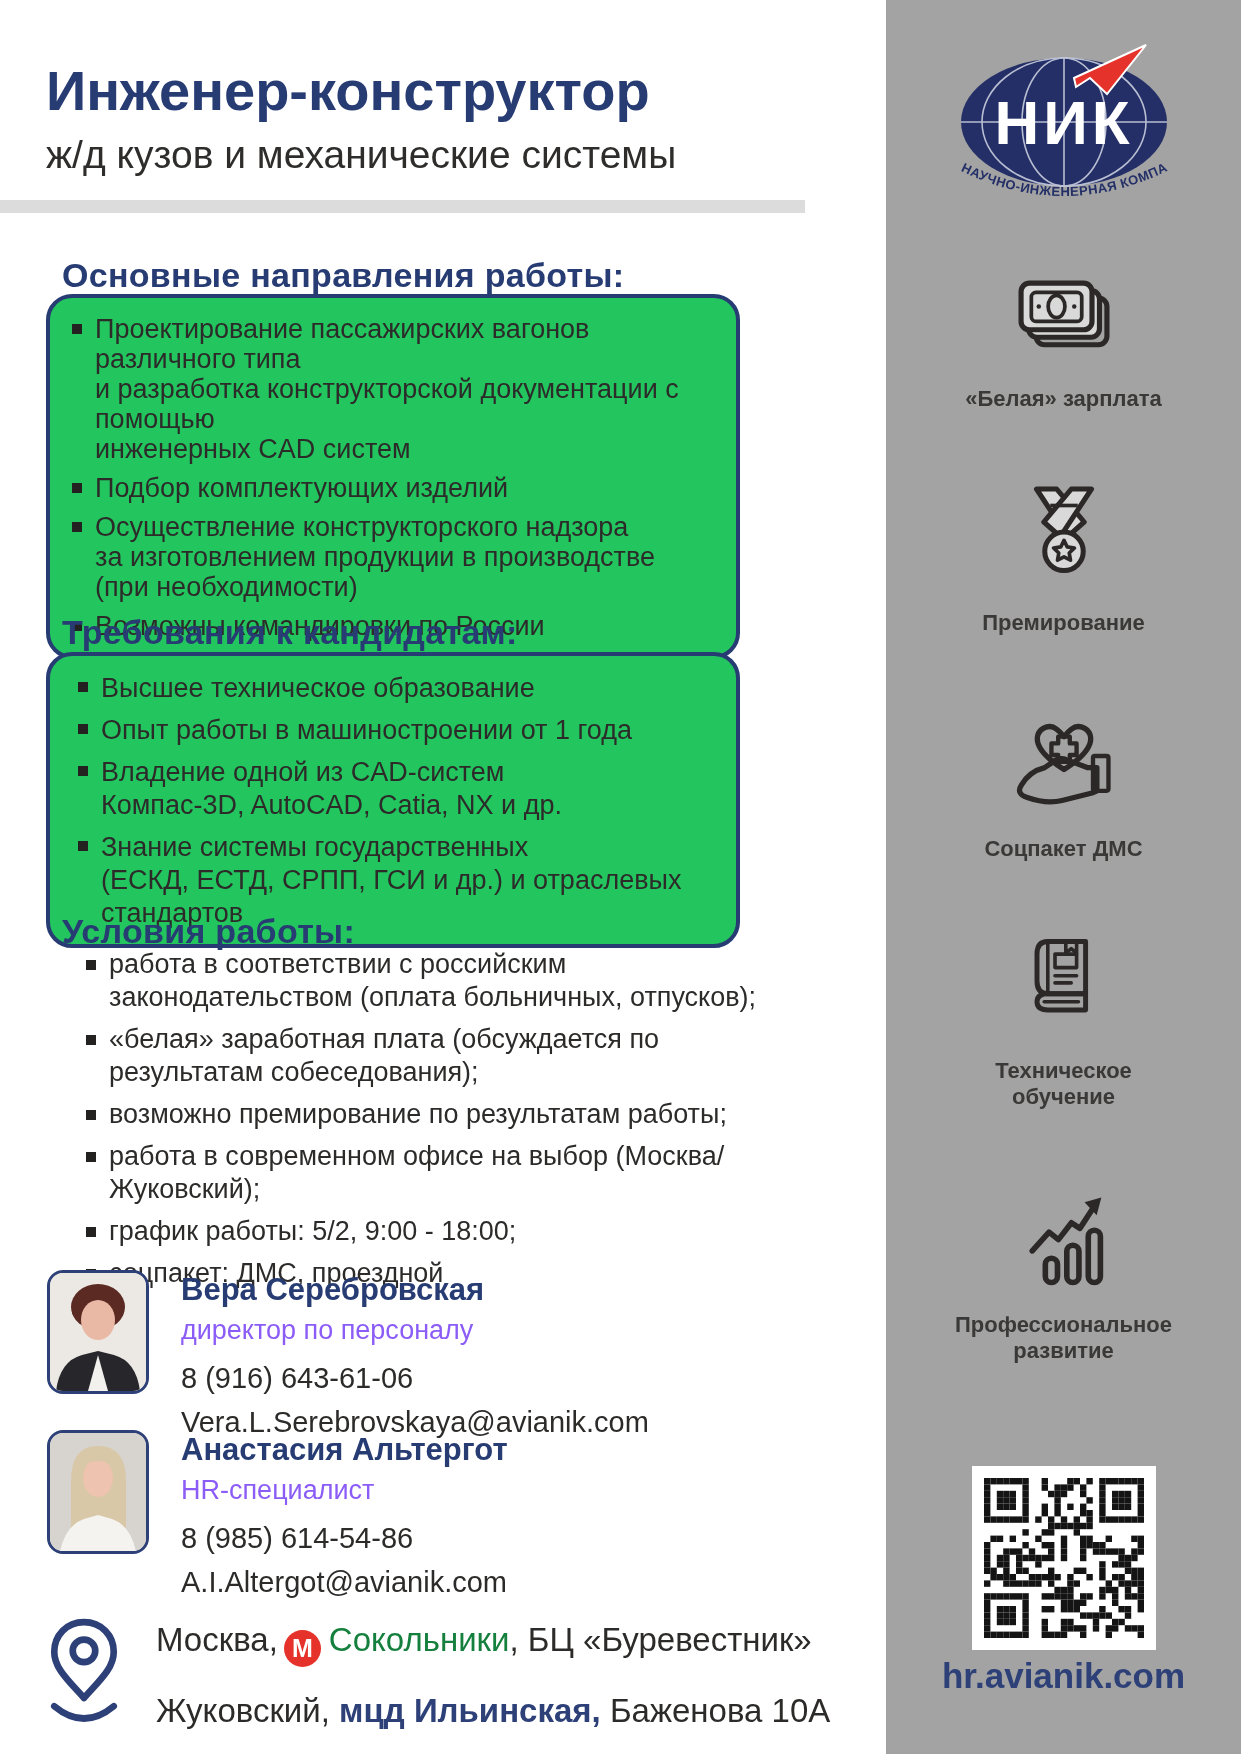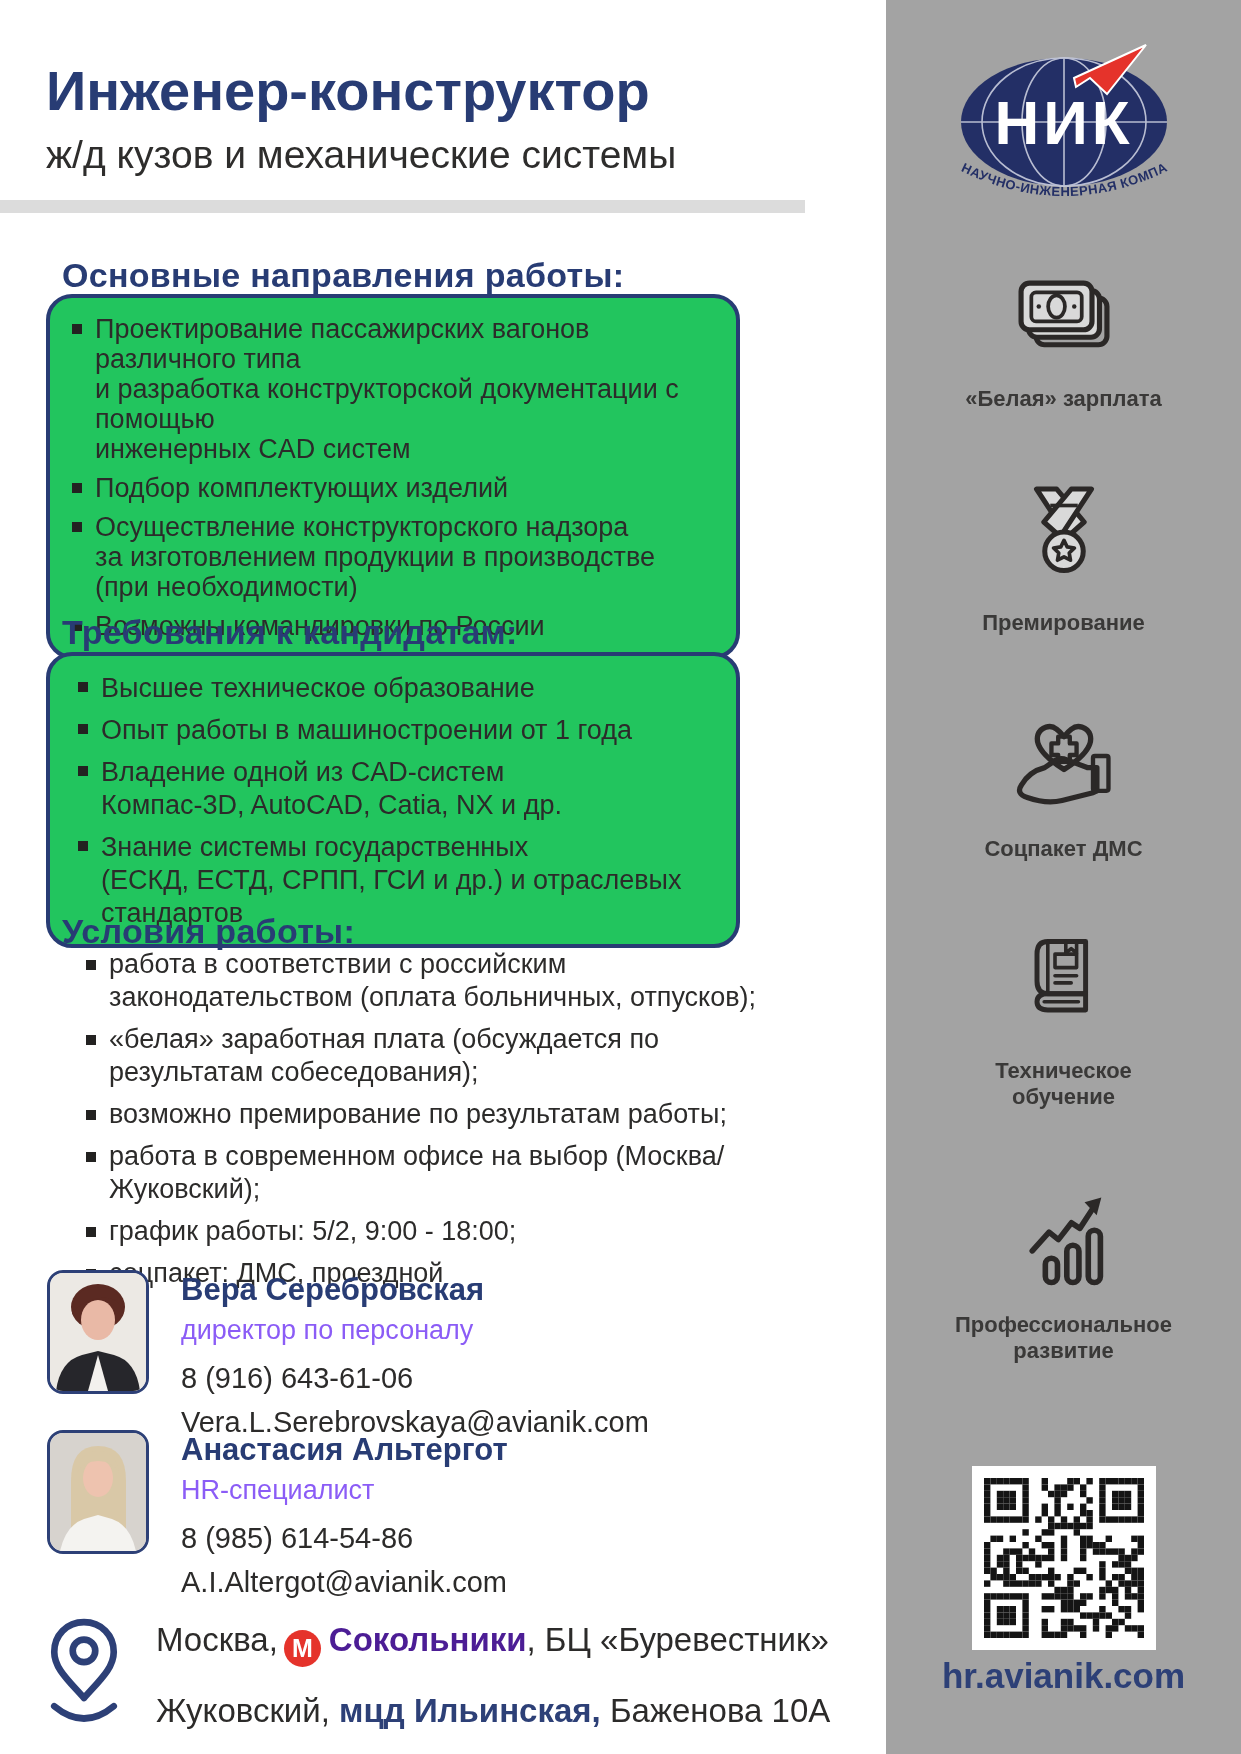--- a/index.html
+++ b/index.html
@@ -30,21 +30,21 @@
   .cphone{font-size:29px;color:#2c2b2a;margin-bottom:11px;}
   .cemail{font-size:29px;color:#2c2b2a;}
   
   .loc{position:absolute;left:44px;width:810px;display:flex;}
   .pin{flex:none;width:80px;height:112px;margin-right:32px;}
   .loclines{padding-top:6px;}
   .l1,.l2{font-size:33px;line-height:36px;}
   .l1{margin-bottom:26px;}
   .metro{display:inline-flex;align-items:center;justify-content:center;width:37px;height:37px;border-radius:50%;
          background:#e5332b;color:#fff;font-weight:800;font-size:25px;vertical-align:-6px;margin:0 8px 0 6px;}
-  .red{color:#4c1d95;font-weight:700;}
+  .red{color:#15803d;font-weight:400;}
   .navy{color:#2d4077;font-weight:700;}
   
   .sidebar{position:absolute;left:886px;top:0;width:355px;height:1754px;background:#a3a3a3;}
   .logo{position:absolute;left:50%;top:40px;transform:translateX(-50%);width:252px;height:170px;}
   .logo svg{display:block;width:100%;height:100%;}
   .benefit{position:absolute;left:0;width:100%;text-align:center;}
   .bicon{display:block;margin:0 auto;}
   .bicon svg{display:block;margin:0 auto;}
   .blabel{margin-top:22px;font-size:22px;font-weight:700;color:#3a3938;line-height:1.18;white-space:pre-line;}
   .qr{position:absolute;left:50%;top:1466px;transform:translateX(-50%);width:184px;height:184px;background:#ffffff;}

